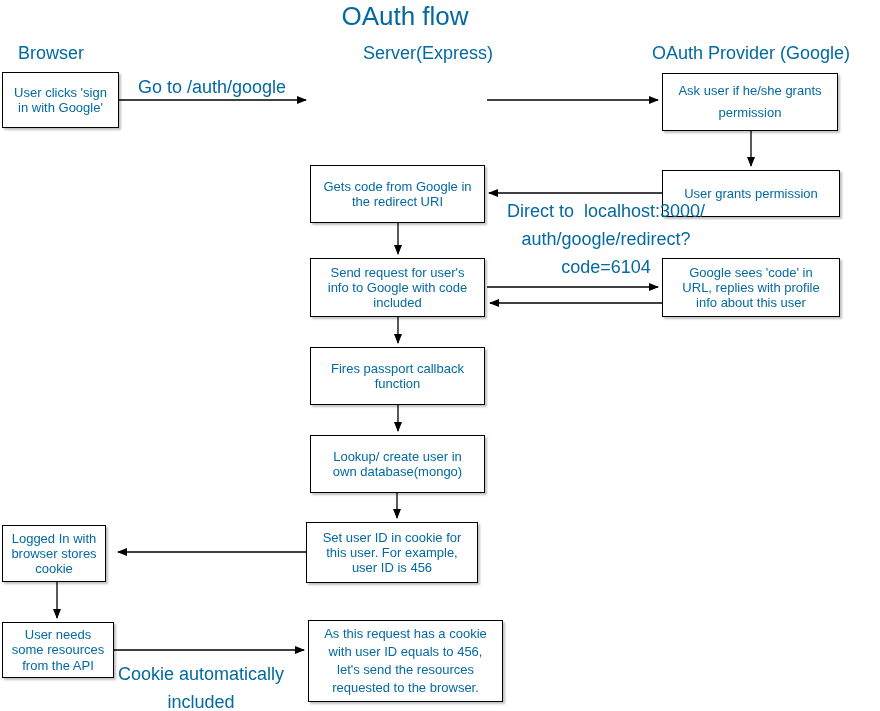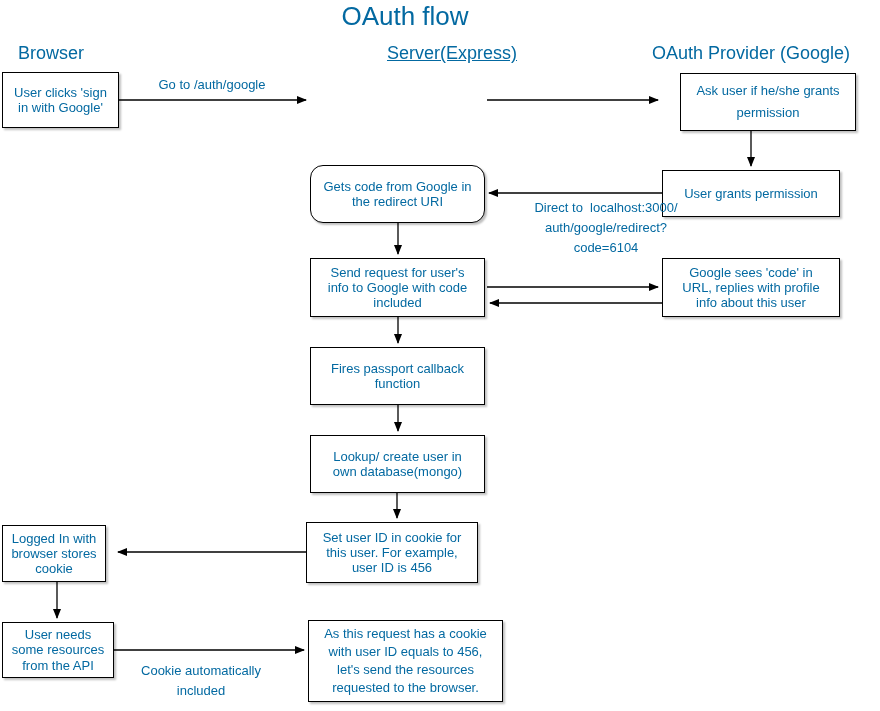--- a/index.html
+++ b/index.html
@@ -40,21 +40,21 @@
     line-height: 1.17;
     white-space: pre-line;
     padding: 2px 3px;
   }
   .node.lh14 { line-height: 1.4; }
   .node.lh17 { line-height: 1.7; }
   .node.lh138 { line-height: 1.38; }
   .edge-label {
     position: absolute;
     transform: translateX(-50%);
-    font-size: 13px;
+    font-size: 18px;
     line-height: 1.55;
     text-align: center;
     white-space: pre-wrap;
   }
   svg.wires {
     position: absolute;
     left: 0; top: 0;
     width: 880px; height: 711px;
   }
   svg.wires line { stroke: #000000; stroke-width: 1.3; }
@@ -81,29 +81,29 @@
     <line x1="398" y1="405" x2="398" y2="431" marker-end="url(#ah)"></line>
     <line x1="397" y1="493" x2="397" y2="518" marker-end="url(#ah)"></line>
     <line x1="306" y1="552" x2="118" y2="552" marker-end="url(#ah)"></line>
     <line x1="57" y1="582" x2="57" y2="618" marker-end="url(#ah)"></line>
     <line x1="114" y1="650" x2="304" y2="650" marker-end="url(#ah)"></line>
   </svg>
 
   <div class="title">OAuth flow</div>
 
   <div class="lane-header" style="left:51px;">Browser</div>
-  <div class="lane-header" style="left:452px;text-decoration:underline;">Server(Express)</div>
+  <div class="lane-header" style="left:428px;">Server(Express)</div>
   <div class="lane-header" style="left:751px;">OAuth Provider (Google)</div>
 
   <div class="node" style="left:2px;   top:72px;  width:117px; height:56px;">User clicks 'sign
 in with Google'</div>
-  <div class="node lh17" style="left:662px; top:73px;  width:176px; height:58px;margin-left:18px;">Ask user if he/she grants
+  <div class="node lh17" style="left:662px; top:73px;  width:176px; height:58px;">Ask user if he/she grants
 permission</div>
   <div class="node" style="left:662px; top:170px; width:178px; height:47px;">User grants permission</div>
-  <div class="node" style="left:310px; top:165px; width:175px; height:58px;border-radius:13px;">Gets code from Google in
+  <div class="node" style="left:310px; top:165px; width:175px; height:58px;">Gets code from Google in
 the redirect URI</div>
   <div class="node" style="left:310px; top:258px; width:175px; height:59px;">Send request for user's
 info to Google with code
 included</div>
   <div class="node" style="left:662px; top:258px; width:178px; height:59px;">Google sees 'code' in
 URL, replies with profile
 info about this user</div>
   <div class="node" style="left:310px; top:347px; width:175px; height:58px;">Fires passport callback
 function</div>
   <div class="node" style="left:310px; top:435px; width:175px; height:58px;">Lookup/ create user in

